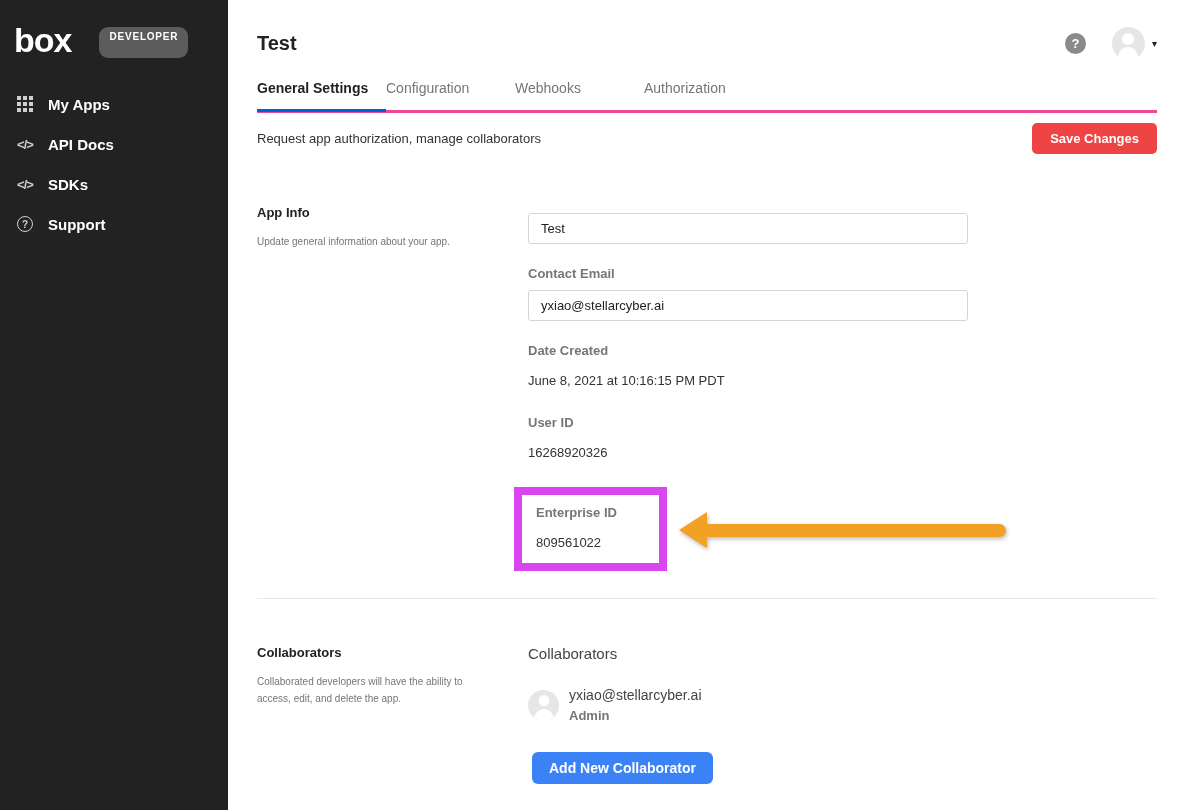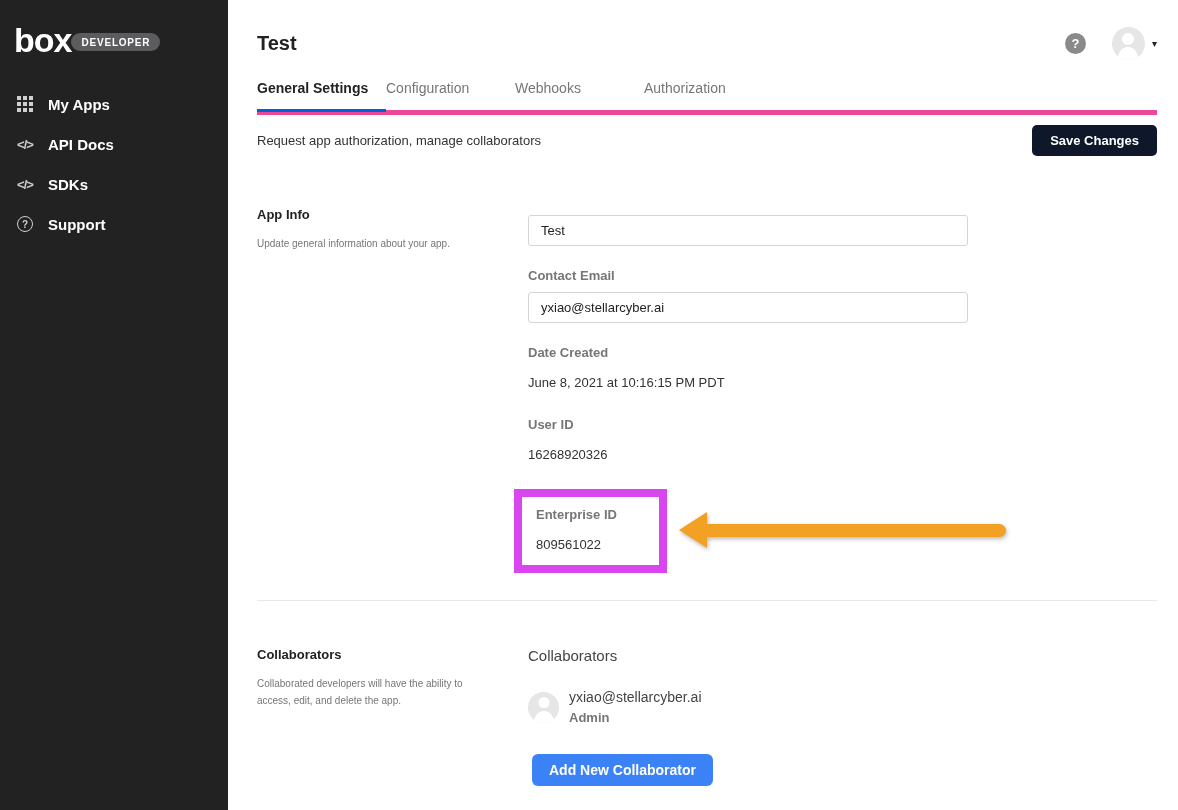--- a/index.html
+++ b/index.html
@@ -28,28 +28,28 @@
     height: 62px;
   }
   .logo-text {
     font-size: 34px;
     font-weight: bold;
     letter-spacing: -1px;
     color: #ffffff;
     line-height: 1;
   }
   .dev-badge {
-    margin-left: 0;
+    margin-left: 28px;
     margin-top: 4px;
     background: #5c5c5e;
     color: #fff;
     font-size: 10px;
     font-weight: bold;
     letter-spacing: 0.8px;
-    padding: 4px 10px 3px;
+    padding: 4px 10px 16px;
     border-radius: 9px;
   }
   .nav { margin-top: 22px; }
   .nav-item {
     display: flex;
     align-items: center;
     height: 40px;
     padding-left: 16px;
     cursor: pointer;
   }
@@ -151,21 +151,21 @@
     margin-left: 7px;
     font-size: 10px;
     color: #222;
     cursor: pointer;
   }
 
   
   .tabs {
     display: flex;
     margin-top: 20px;
-    border-bottom: 5px solid #ec4899;
+    border-bottom: 3px solid #ec4899;
   }
   .tab {
     width: 129px;
     font-size: 14px;
     color: #767676;
     padding-bottom: 13px;
     cursor: pointer;
   }
   .tab.active {
     color: #222;
@@ -180,21 +180,21 @@
     align-items: center;
     margin-top: 10px;
     height: 31px;
   }
   .subheader-text {
     font-size: 13px;
     color: #333;
   }
   .save-btn {
     margin-left: auto;
-    background: #0f172a;
+    background: #ef4444;
     color: #ffffff;
     font-size: 13px;
     font-weight: bold;
     border: none;
     border-radius: 5px;
     height: 31px;
     padding: 0 18px;
     font-family: inherit;
     cursor: default;
   }

